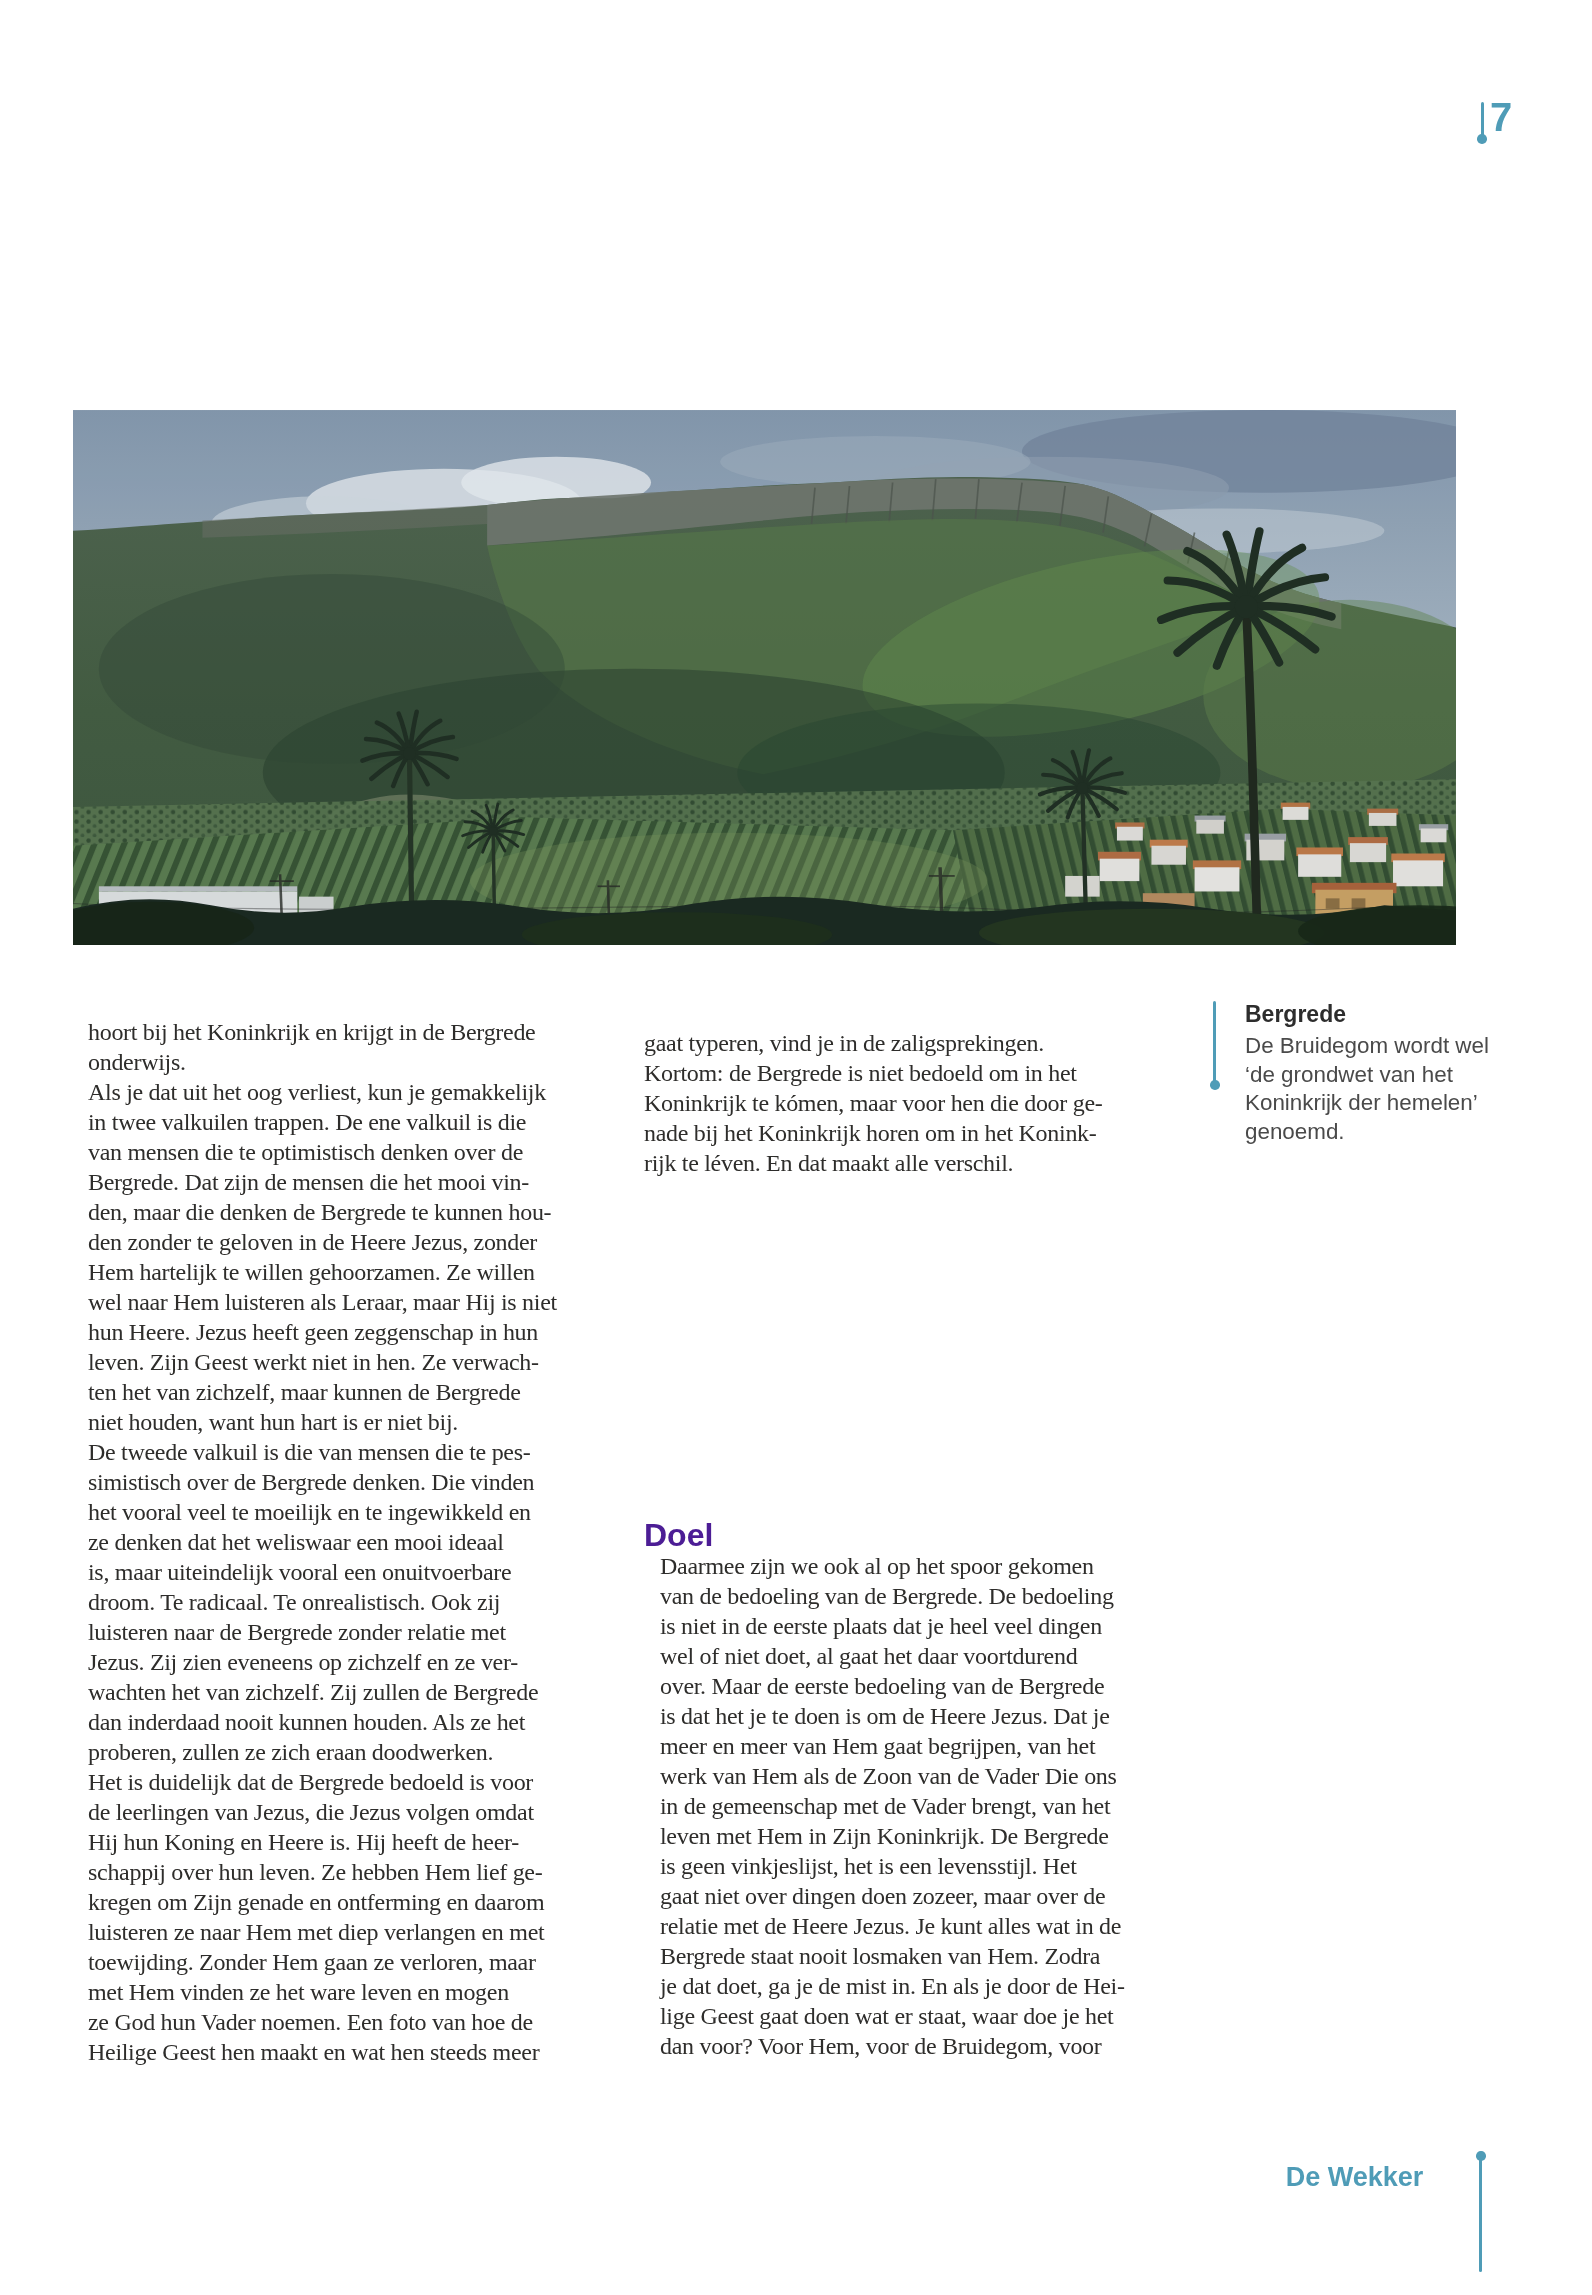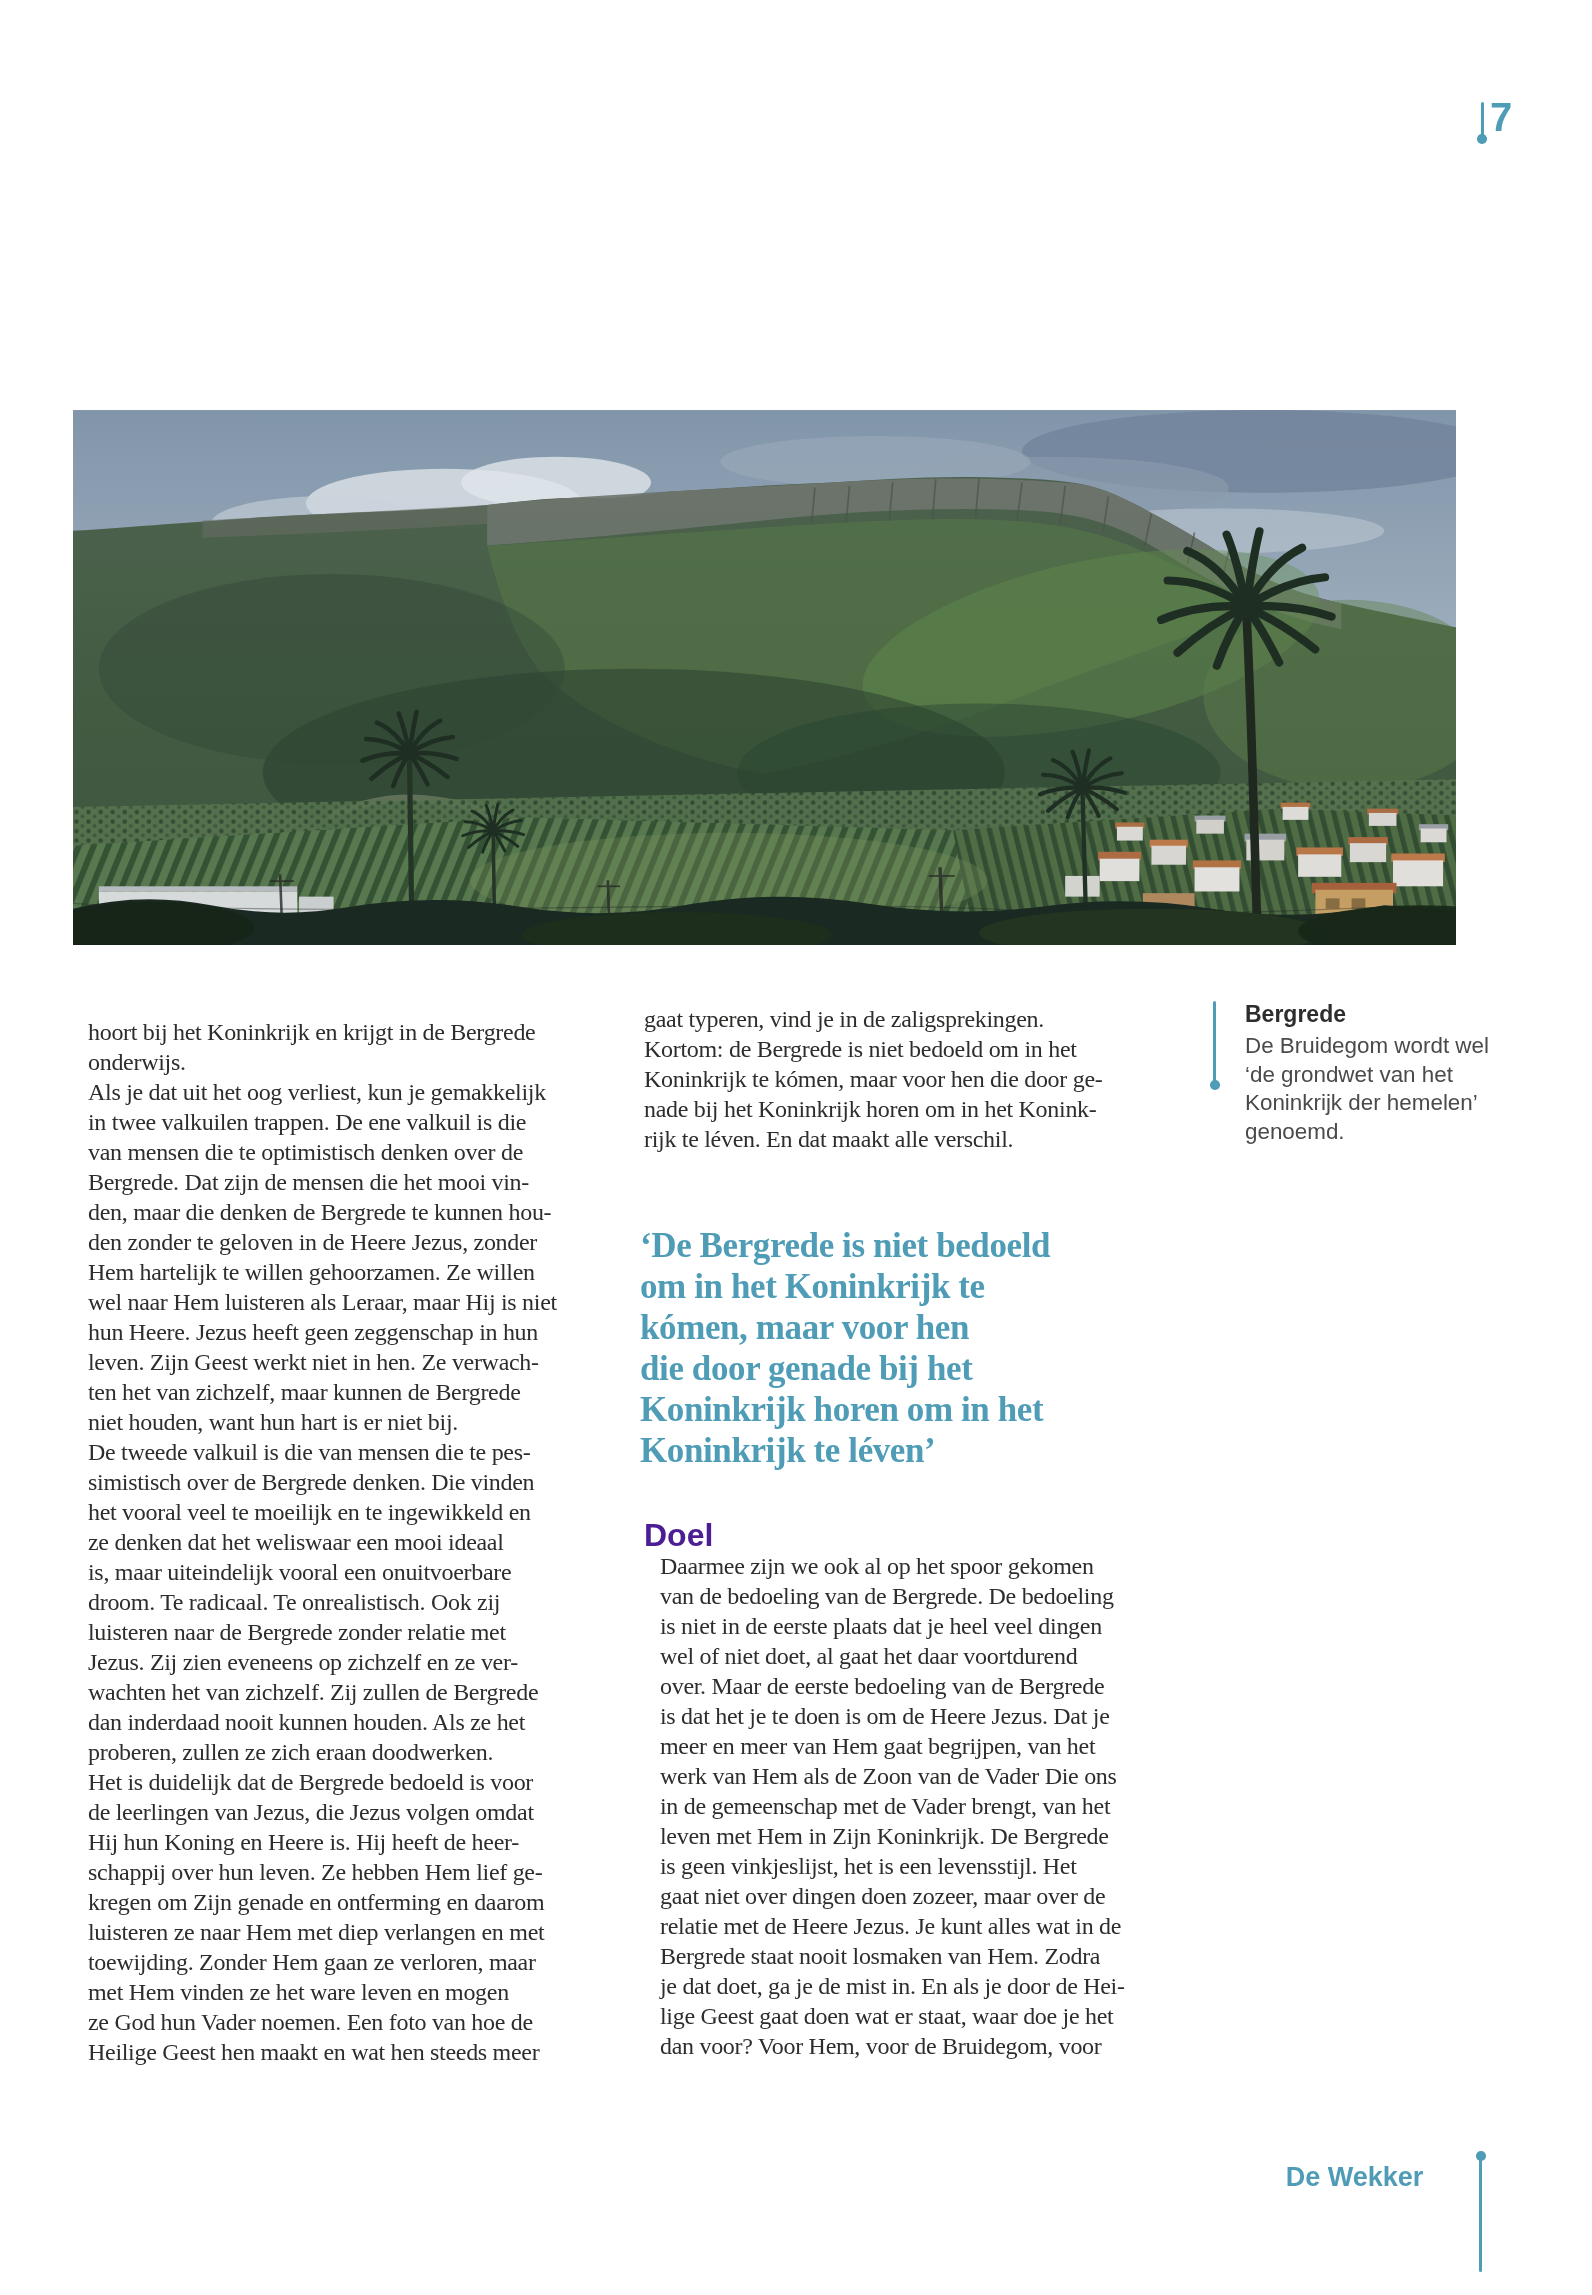--- a/index.html
+++ b/index.html
@@ -207,32 +207,26 @@
 de leerlingen van Jezus, die Jezus volgen omdat
 Hij hun Koning en Heere is. Hij heeft de heer-
 schappij over hun leven. Ze hebben Hem lief ge-
 kregen om Zijn genade en ontferming en daarom
 luisteren ze naar Hem met diep verlangen en met
 toewijding. Zonder Hem gaan ze verloren, maar
 met Hem vinden ze het ware leven en mogen
 ze God hun Vader noemen. Een foto van hoe de
 Heilige Geest hen maakt en wat hen steeds meer</div>
 
-  <div class="abs body-col" style="left:644px;top:1004px;width:526px;">gaat typeren, vind je in de zaligsprekingen.
+  <div class="abs body-col" style="left:644px;top:1028px;width:526px;">gaat typeren, vind je in de zaligsprekingen.
 Kortom: de Bergrede is niet bedoeld om in het
 Koninkrijk te kómen, maar voor hen die door ge-
 nade bij het Koninkrijk horen om in het Konink-
 rijk te léven. En dat maakt alle verschil.</div>
 
-  <div class="abs pull-quote" style="left:640px;top:1225px;width:552px;">‘De Bergrede is niet bedoeld
-om in het Koninkrijk te
-kómen, maar voor hen
-die door genade bij het
-Koninkrijk horen om in het
-Koninkrijk te léven’</div>
 
   <div class="abs sans section-heading" style="left:644px;top:1517px;">Doel</div>
   <div class="abs body-col" style="left:660px;top:1551px;width:526px;">Daarmee zijn we ook al op het spoor gekomen
 van de bedoeling van de Bergrede. De bedoeling
 is niet in de eerste plaats dat je heel veel dingen
 wel of niet doet, al gaat het daar voortdurend
 over. Maar de eerste bedoeling van de Bergrede
 is dat het je te doen is om de Heere Jezus. Dat je
 meer en meer van Hem gaat begrijpen, van het
 werk van Hem als de Zoon van de Vader Die ons

